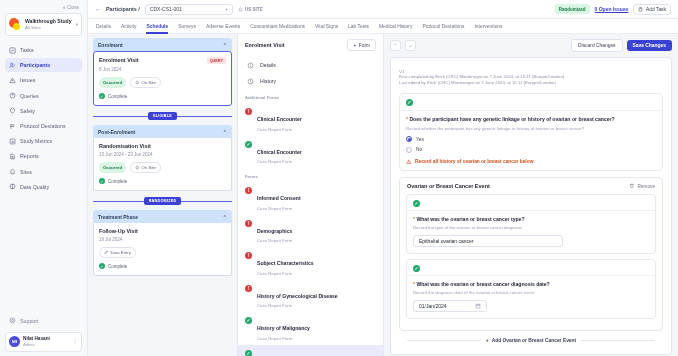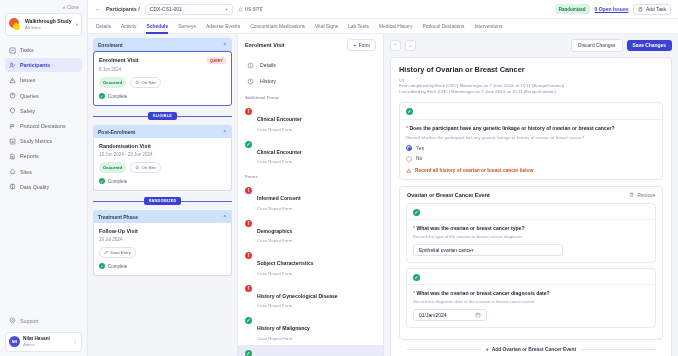--- a/index.html
+++ b/index.html
@@ -574,21 +574,20 @@
       <div class="detail-col">
         <div class="detail-toolbar">
           <div class="nav-sq">⌃</div>
           <div class="nav-sq">⌄</div>
           <div class="dt-spacer"></div>
           <div class="btn-ghost">Discard Changes</div>
           <div class="btn-primary">Save Changes</div>
         </div>
 
         <div class="detail-card">
-          <div class="detail-title">History of Ovarian or Breast Cancer</div>
           <div class="detail-ver">V1</div>
           <div class="detail-meta">First completed by Erick (CRC) Montenegro on 7 June 2024, at 15:11 (Europe/London)</div>
           <div class="detail-meta">Last edited by Erick (CRC) Montenegro on 7 June 2024, at 15:11 (Europe/London)</div>
 
           <div class="q-block">
             <div class="q-block-head">
               <span class="st-ico st-green">✓</span>
             </div>
             <div class="q-body">
               <div class="q-label">

